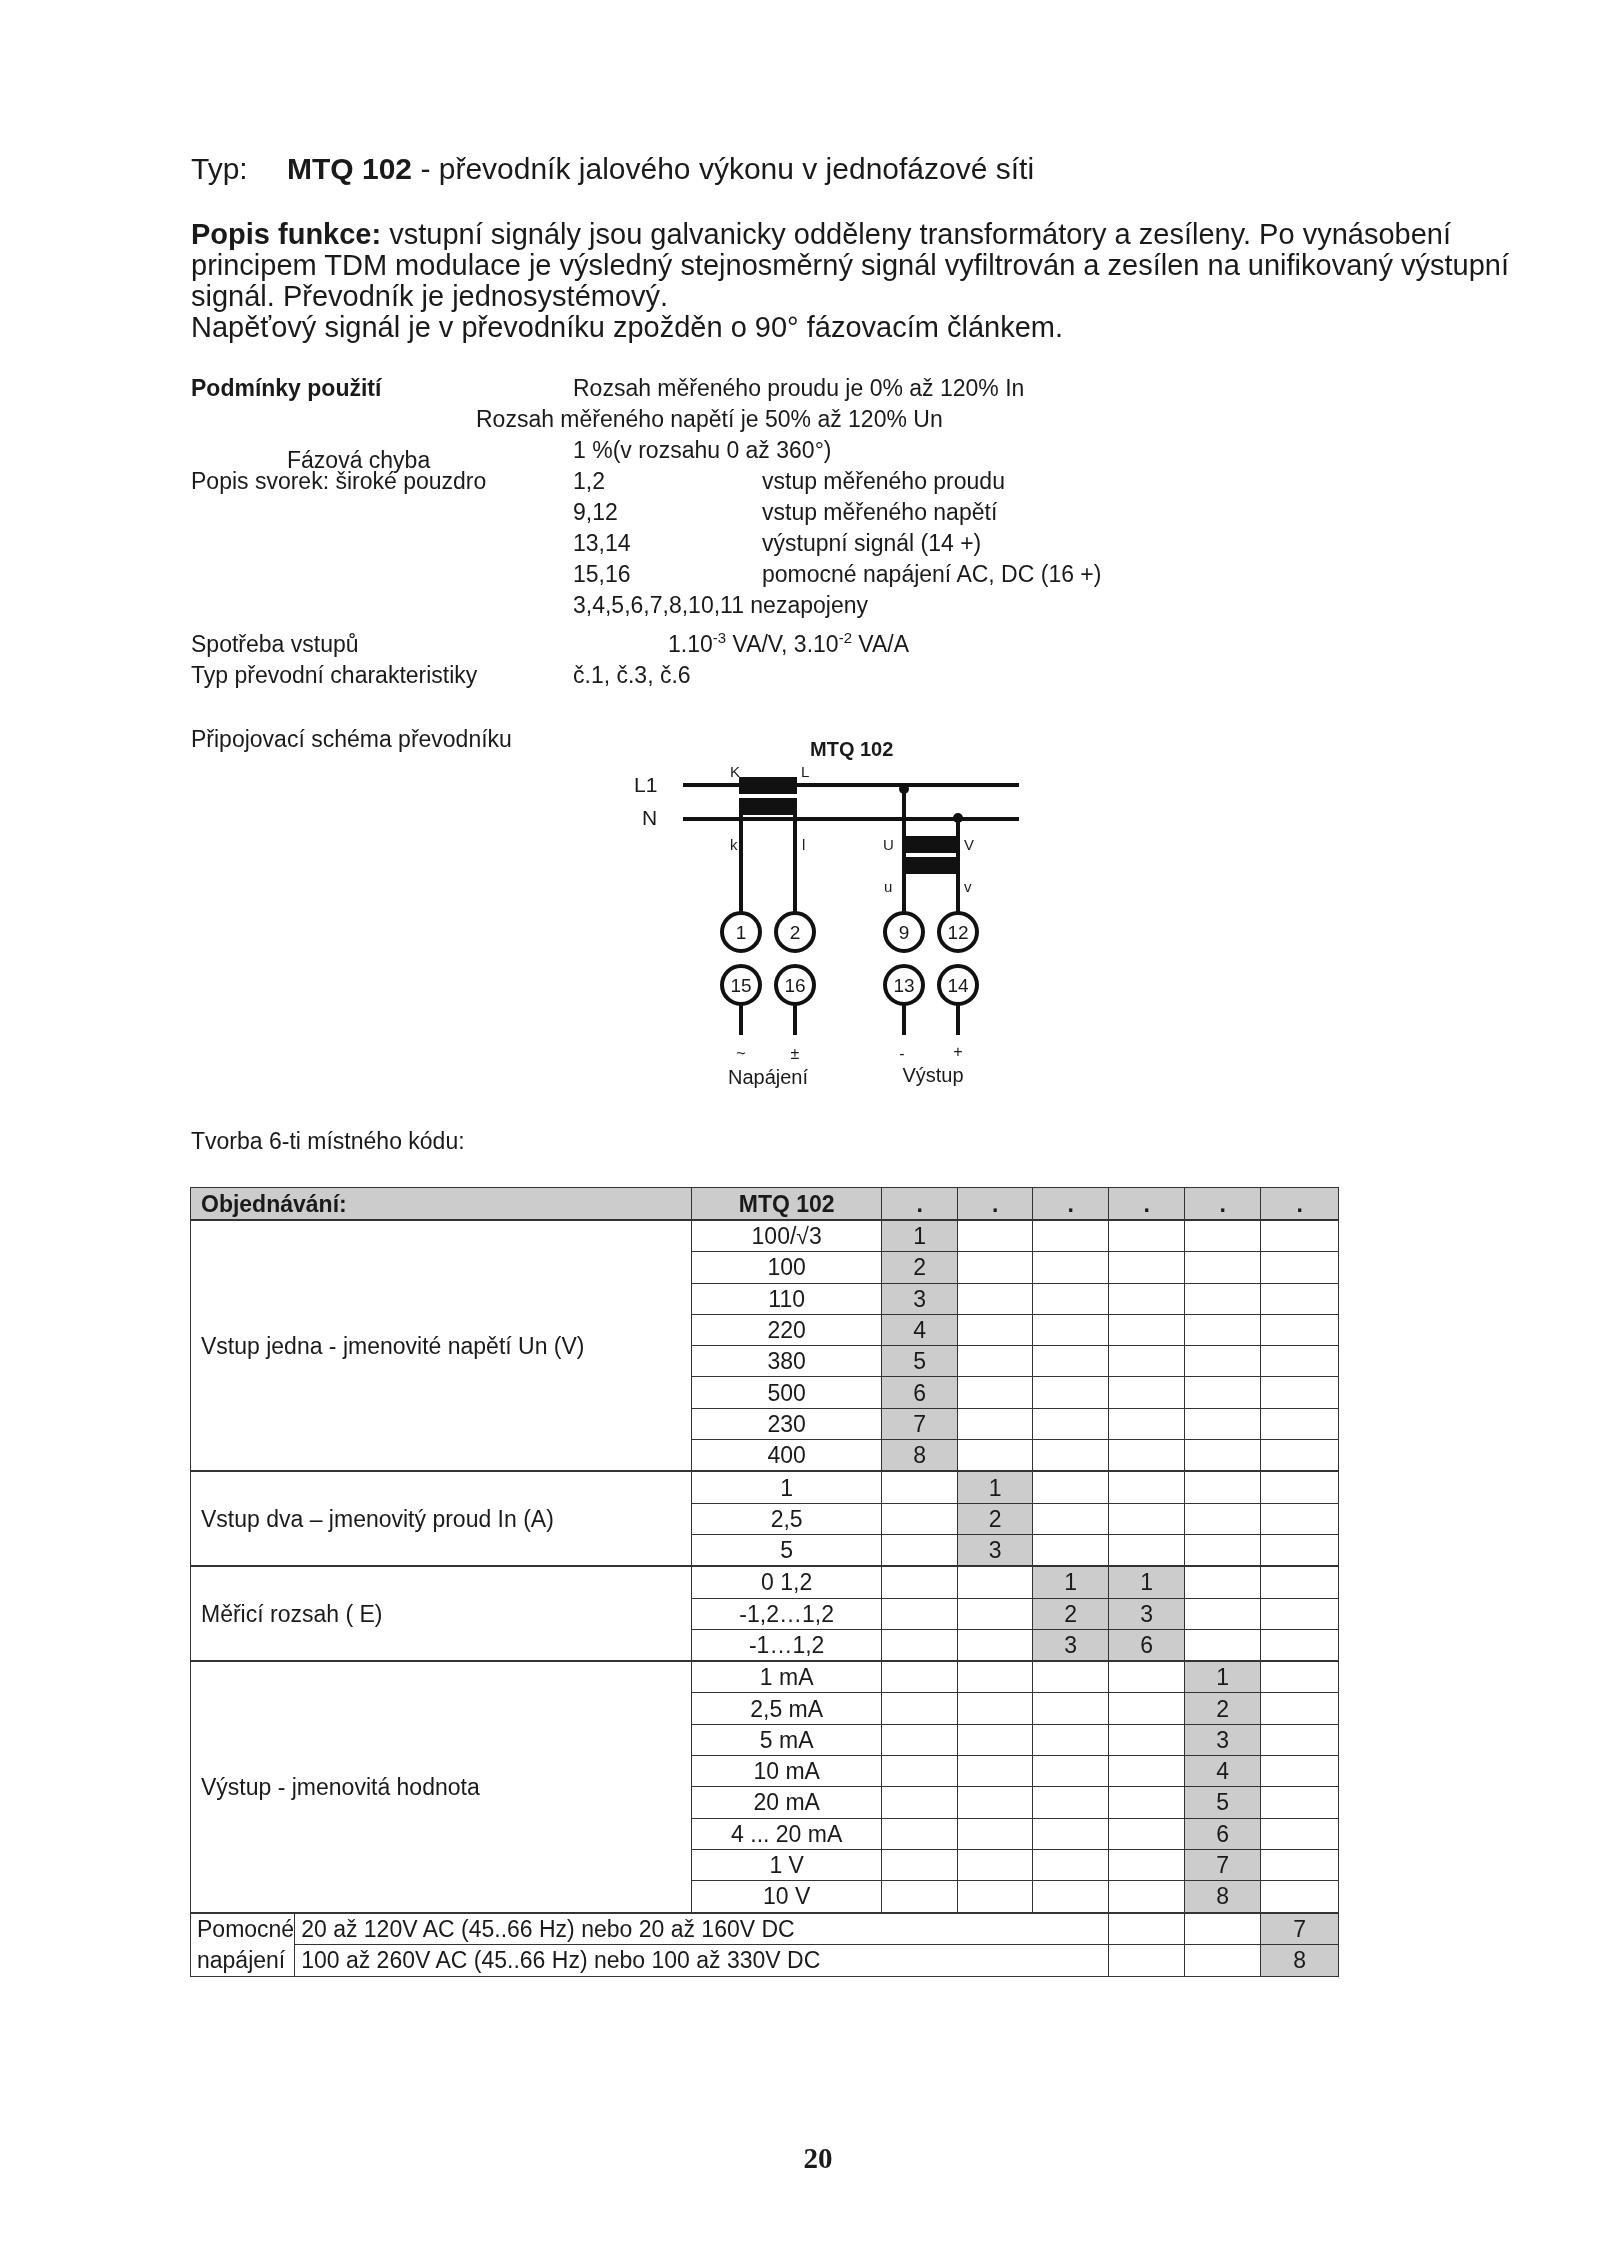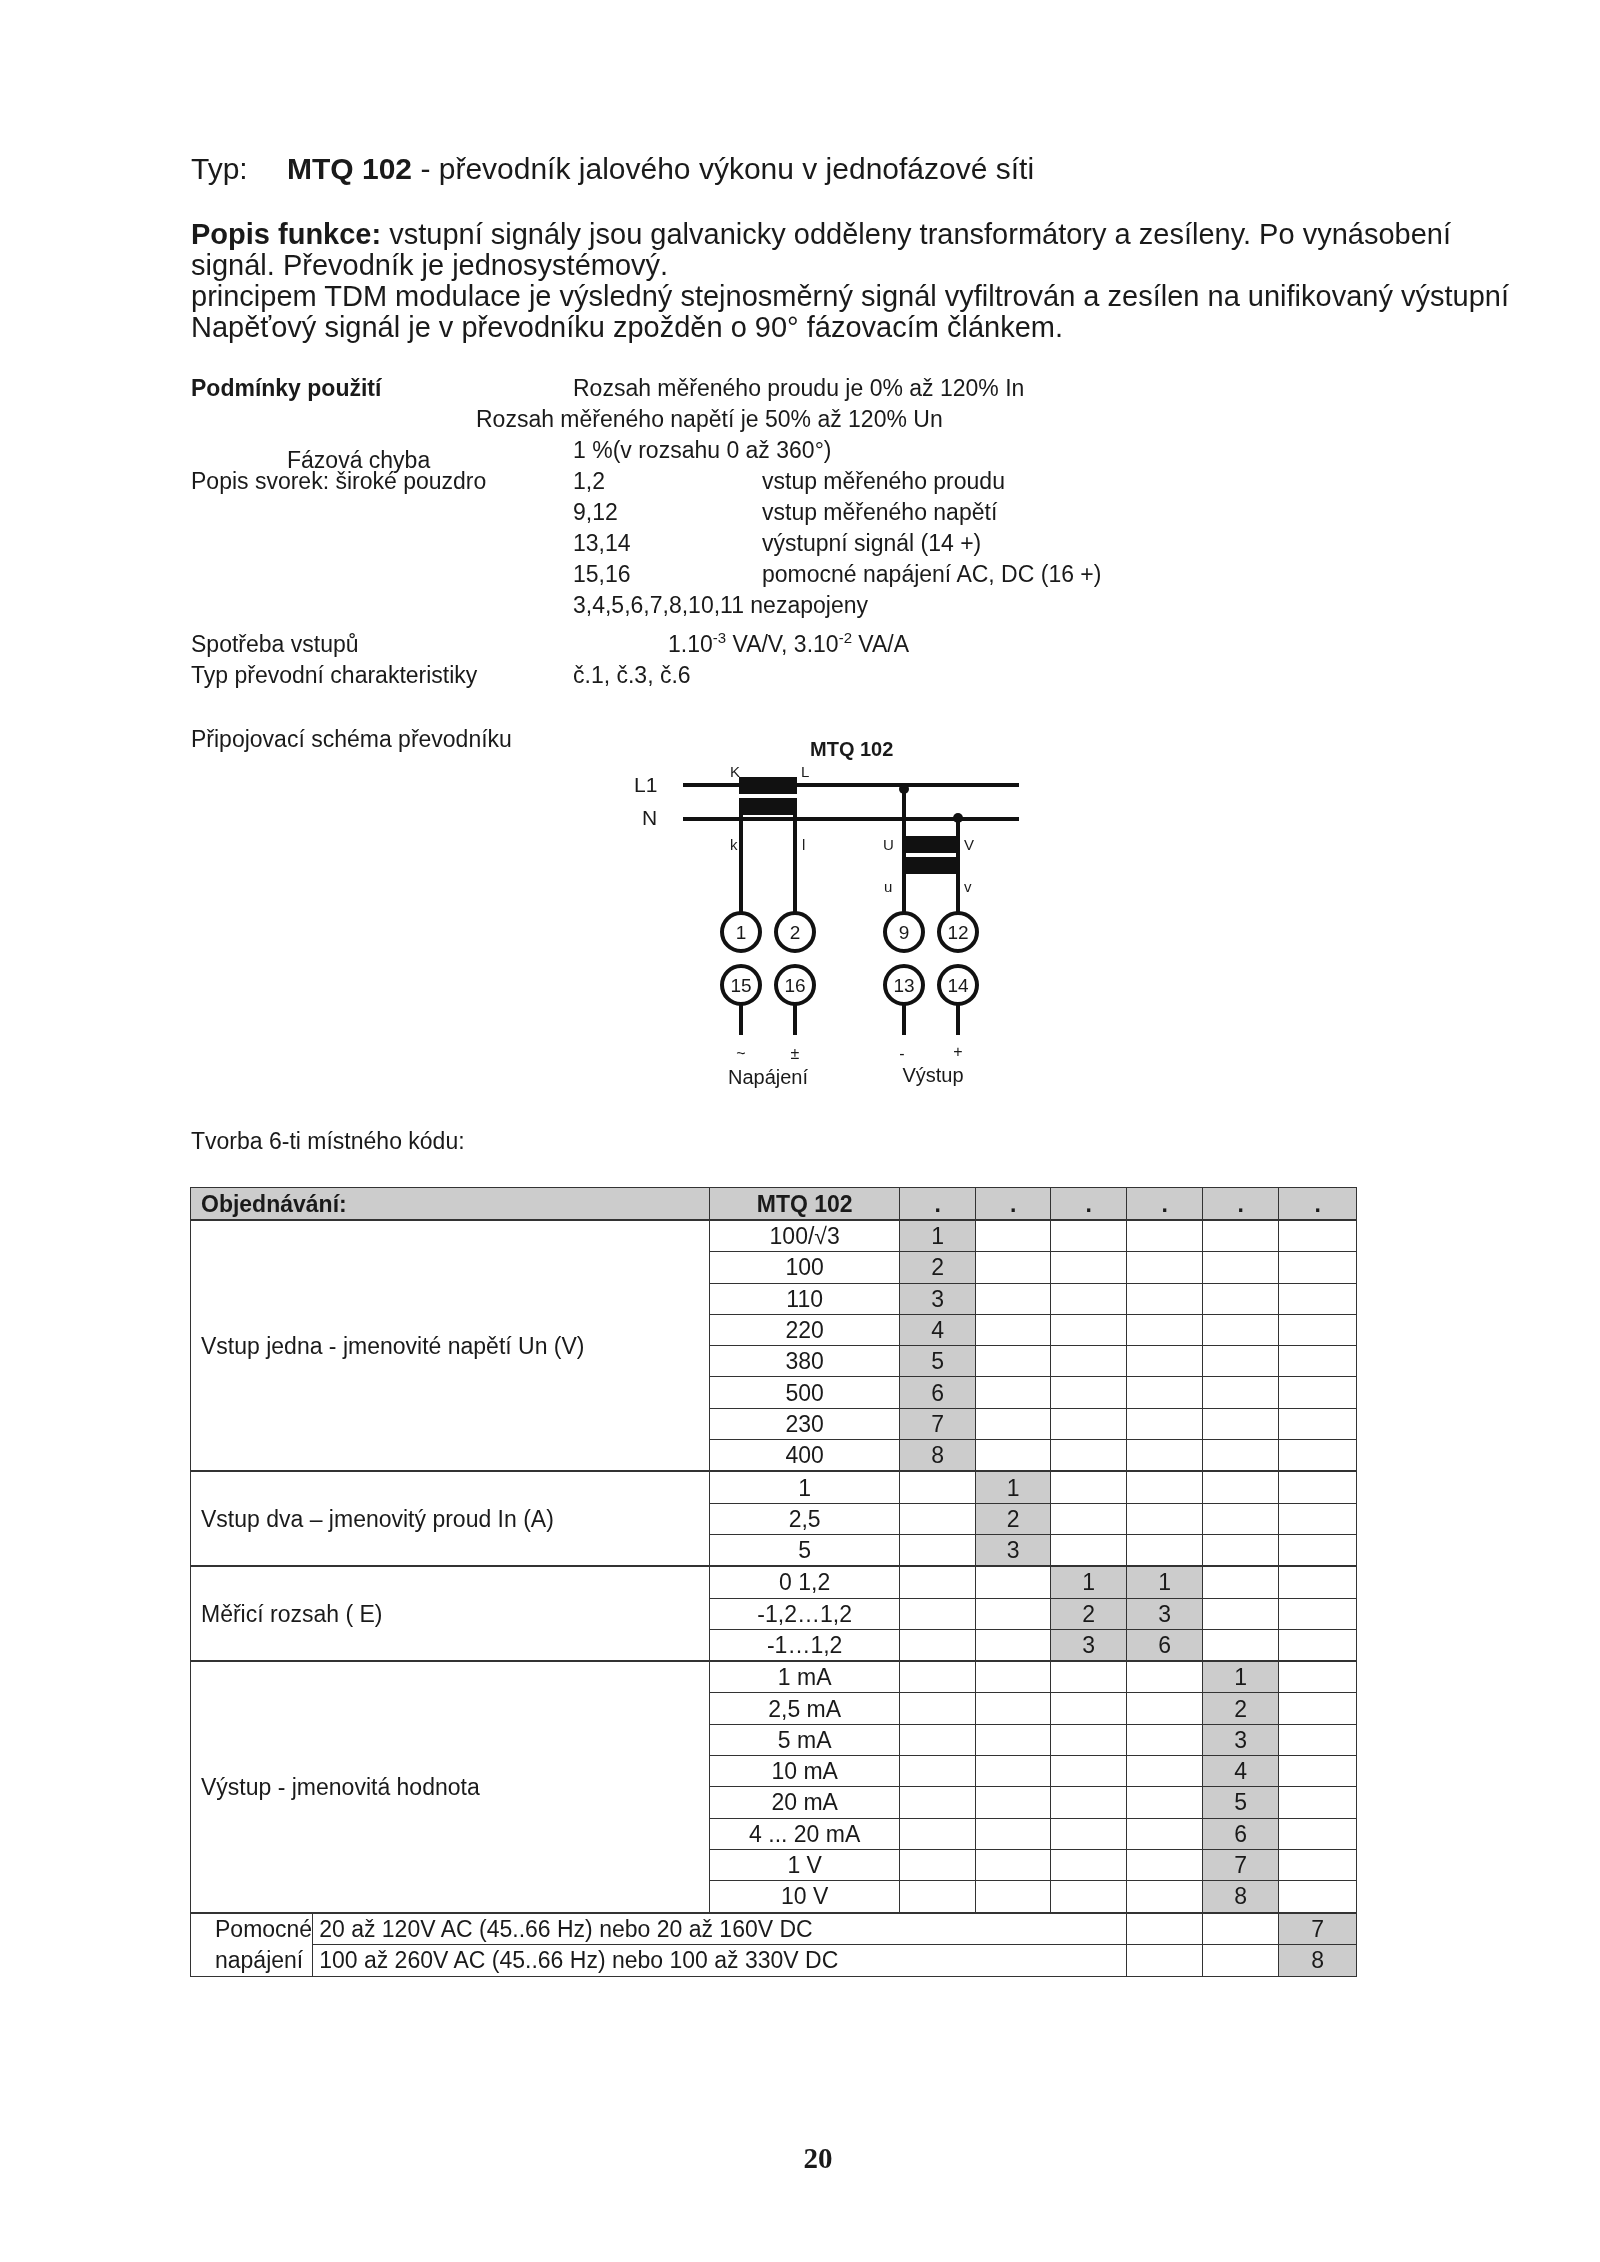--- a/index.html
+++ b/index.html
@@ -25,36 +25,36 @@
     #order-table { position: absolute; left: 190px; top: 1187px; border-collapse: collapse; table-layout: fixed; }
     #order-table td {
       border: 1.5px solid #333; padding: 0; height: 30.3px; font-size: 23px; line-height: 24px;
       text-align: center; vertical-align: middle; color: #1a1a1a; overflow: hidden; white-space: nowrap;
     }
     #order-table tr.hdr td { background: #cccccc; font-weight: bold; height: 31px; border-bottom: 2.5px solid #333; }
     #order-table td.lbl { text-align: left; padding-left: 10px; font-weight: normal; }
     #order-table tr.hdr td.lbl { font-weight: bold; }
     #order-table td.sh { background: #cccccc; }
     #order-table tr.group-start td { border-top: 2.5px solid #333; }
-    #order-table td.aux-lbl { text-align: left; padding-left: 24px; vertical-align: top; white-space: normal; line-height: 31px; }
+    #order-table td.aux-lbl { text-align: left; padding-left: 6px; vertical-align: top; white-space: normal; line-height: 31px; }
     #order-table td.aux-txt { text-align: left; padding-left: 6px; }
     .dot { font-weight: bold; }
     .pagenum { left: 0; width: 1636px; text-align: center; top: 2142px; font-family: "Liberation Serif", serif; font-weight: bold; font-size: 29px; }
   </style>
 </head>
 <body>
 
 <div class="abs title">
   <span class="typ">Typ:</span><b>MTQ 102</b><span> - převodník jalového výkonu v jednofázové síti</span>
 </div>
 
 <div class="abs para" style="top:219px;">
   <div><b>Popis funkce:</b><span> vstupní signály jsou galvanicky odděleny transformátory a zesíleny. Po vynásobení</span></div>
+  <div>principem TDM modulace je výsledný stejnosměrný signál vyfiltrován a zesílen na unifikovaný výstupní</div>
   <div>signál. Převodník je jednosystémový.</div>
-  <div>principem TDM modulace je výsledný stejnosměrný signál vyfiltrován a zesílen na unifikovaný výstupní</div>
   <div>Napěťový signál je v převodníku zpožděn o 90° fázovacím článkem.</div>
 </div>
 
 <div class="abs t23 bold" style="left:191px; top:375px;">Podmínky použití</div>
 <div class="abs t23" style="left:573px; top:375px;">Rozsah měřeného proudu je 0% až 120% In</div>
 <div class="abs t23" style="left:476px; top:406px;">Rozsah měřeného napětí je 50% až 120% Un</div>
 <div class="abs t23" style="left:287px; top:447px;text-align:center;">Fázová chyba</div>
 <div class="abs t23" style="left:573px; top:437px;">1 %(v rozsahu 0 až 360°)</div>
 <div class="abs t23" style="left:191px; top:468px;">Popis svorek: široké pouzdro</div>
 

